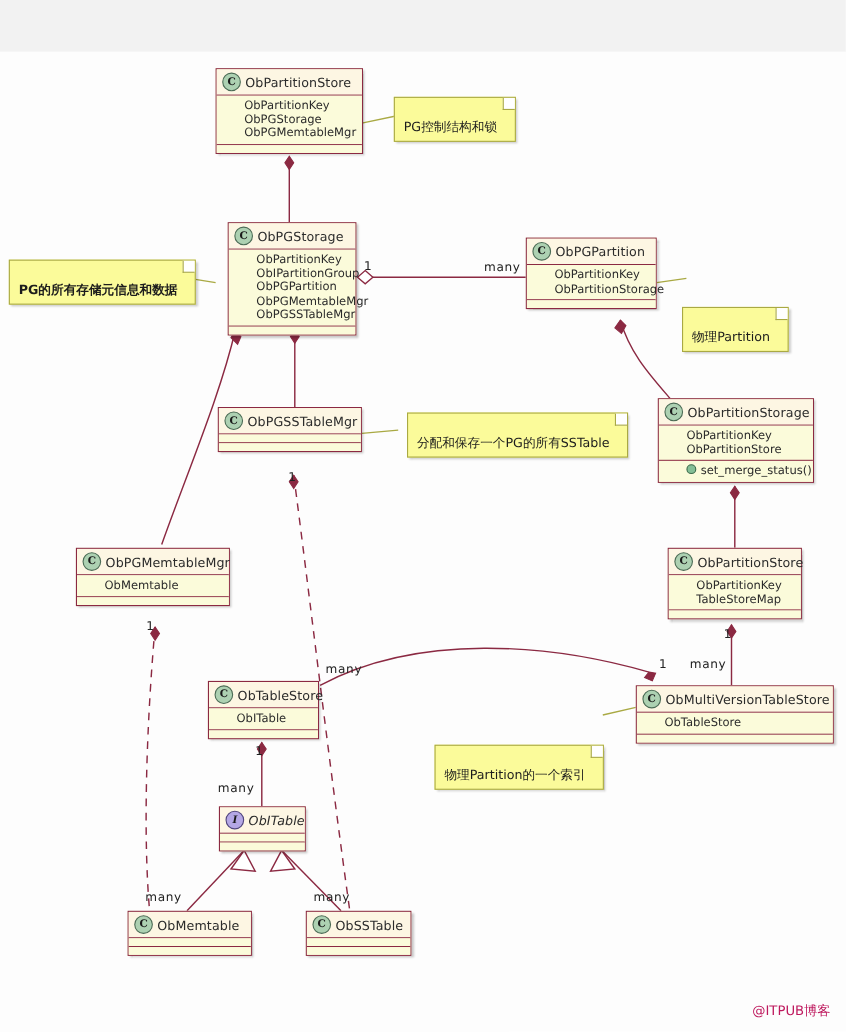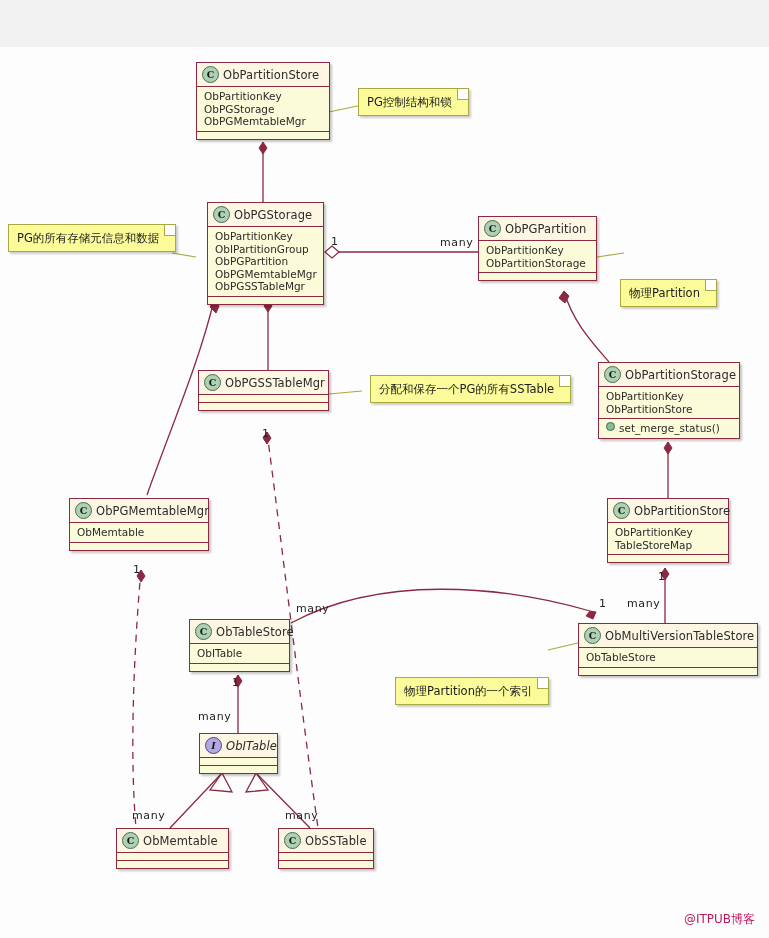--- a/index.html
+++ b/index.html
@@ -70,21 +70,21 @@
     border: 1.2px solid #4b6b55;
     color: #1a1a1a;
   }
   .stereo.i {
     background: #b4a7e5;
     border: 1.2px solid #50457d;
     color: #1a1a1a;
     font-style: italic;
   }
   .umlbox .sec {
-    padding: 3px 6px 3px 7px;
+    padding: 3px 6px 3px 25px;
     border-bottom: 1.4px solid #8b2942;
     background: #fbfbda;
   }
   .umlbox .sec:last-child {
     border-bottom: none;
   }
   .umlbox .sec.empty {
     height: 7px;
     padding: 0;
   }
@@ -111,21 +111,21 @@
   }
   
   .note {
     position: absolute;
     box-sizing: border-box;
     background: #fbfb9a;
     border: 1.2px solid #a9a943;
     box-shadow: 2px 2px 2px rgba(0,0,0,0.2);
     font-size: 11.5px;
     color: #1c1c1c;
-    padding: 6px 16px 6px 8px;
+    padding: 19px 16px 6px 8px;
     white-space: nowrap;
     line-height: 14px;
   }
   .note .fold {
     position: absolute;
     top: 0; right: 0;
     width: 10px; height: 10px;
     background: #ffffff;
     border-left: 1.2px solid #a9a943;
     border-bottom: 1.2px solid #a9a943;
@@ -359,21 +359,21 @@
     </div>
     <div class="sec empty"></div>
     <div class="sec empty"></div>
   </div>
 
   <div class="note" style="left:358px; top:88px;">
     <span class="fold"></span>
     <span>PG控制结构和锁</span>
   </div>
 
-  <div class="note" style="left:8px; top:224px;">
+  <div class="note" style="left:8px; top:236px;font-weight:bold;">
     <span class="fold"></span>
     <span>PG的所有存储元信息和数据</span>
   </div>
 
   <div class="note" style="left:620px; top:236px;margin-top:43px;">
     <span class="fold"></span>
     <span>物理Partition</span>
   </div>
 
   <div class="note" style="left:358px; top:375px;margin-left:12px;">

